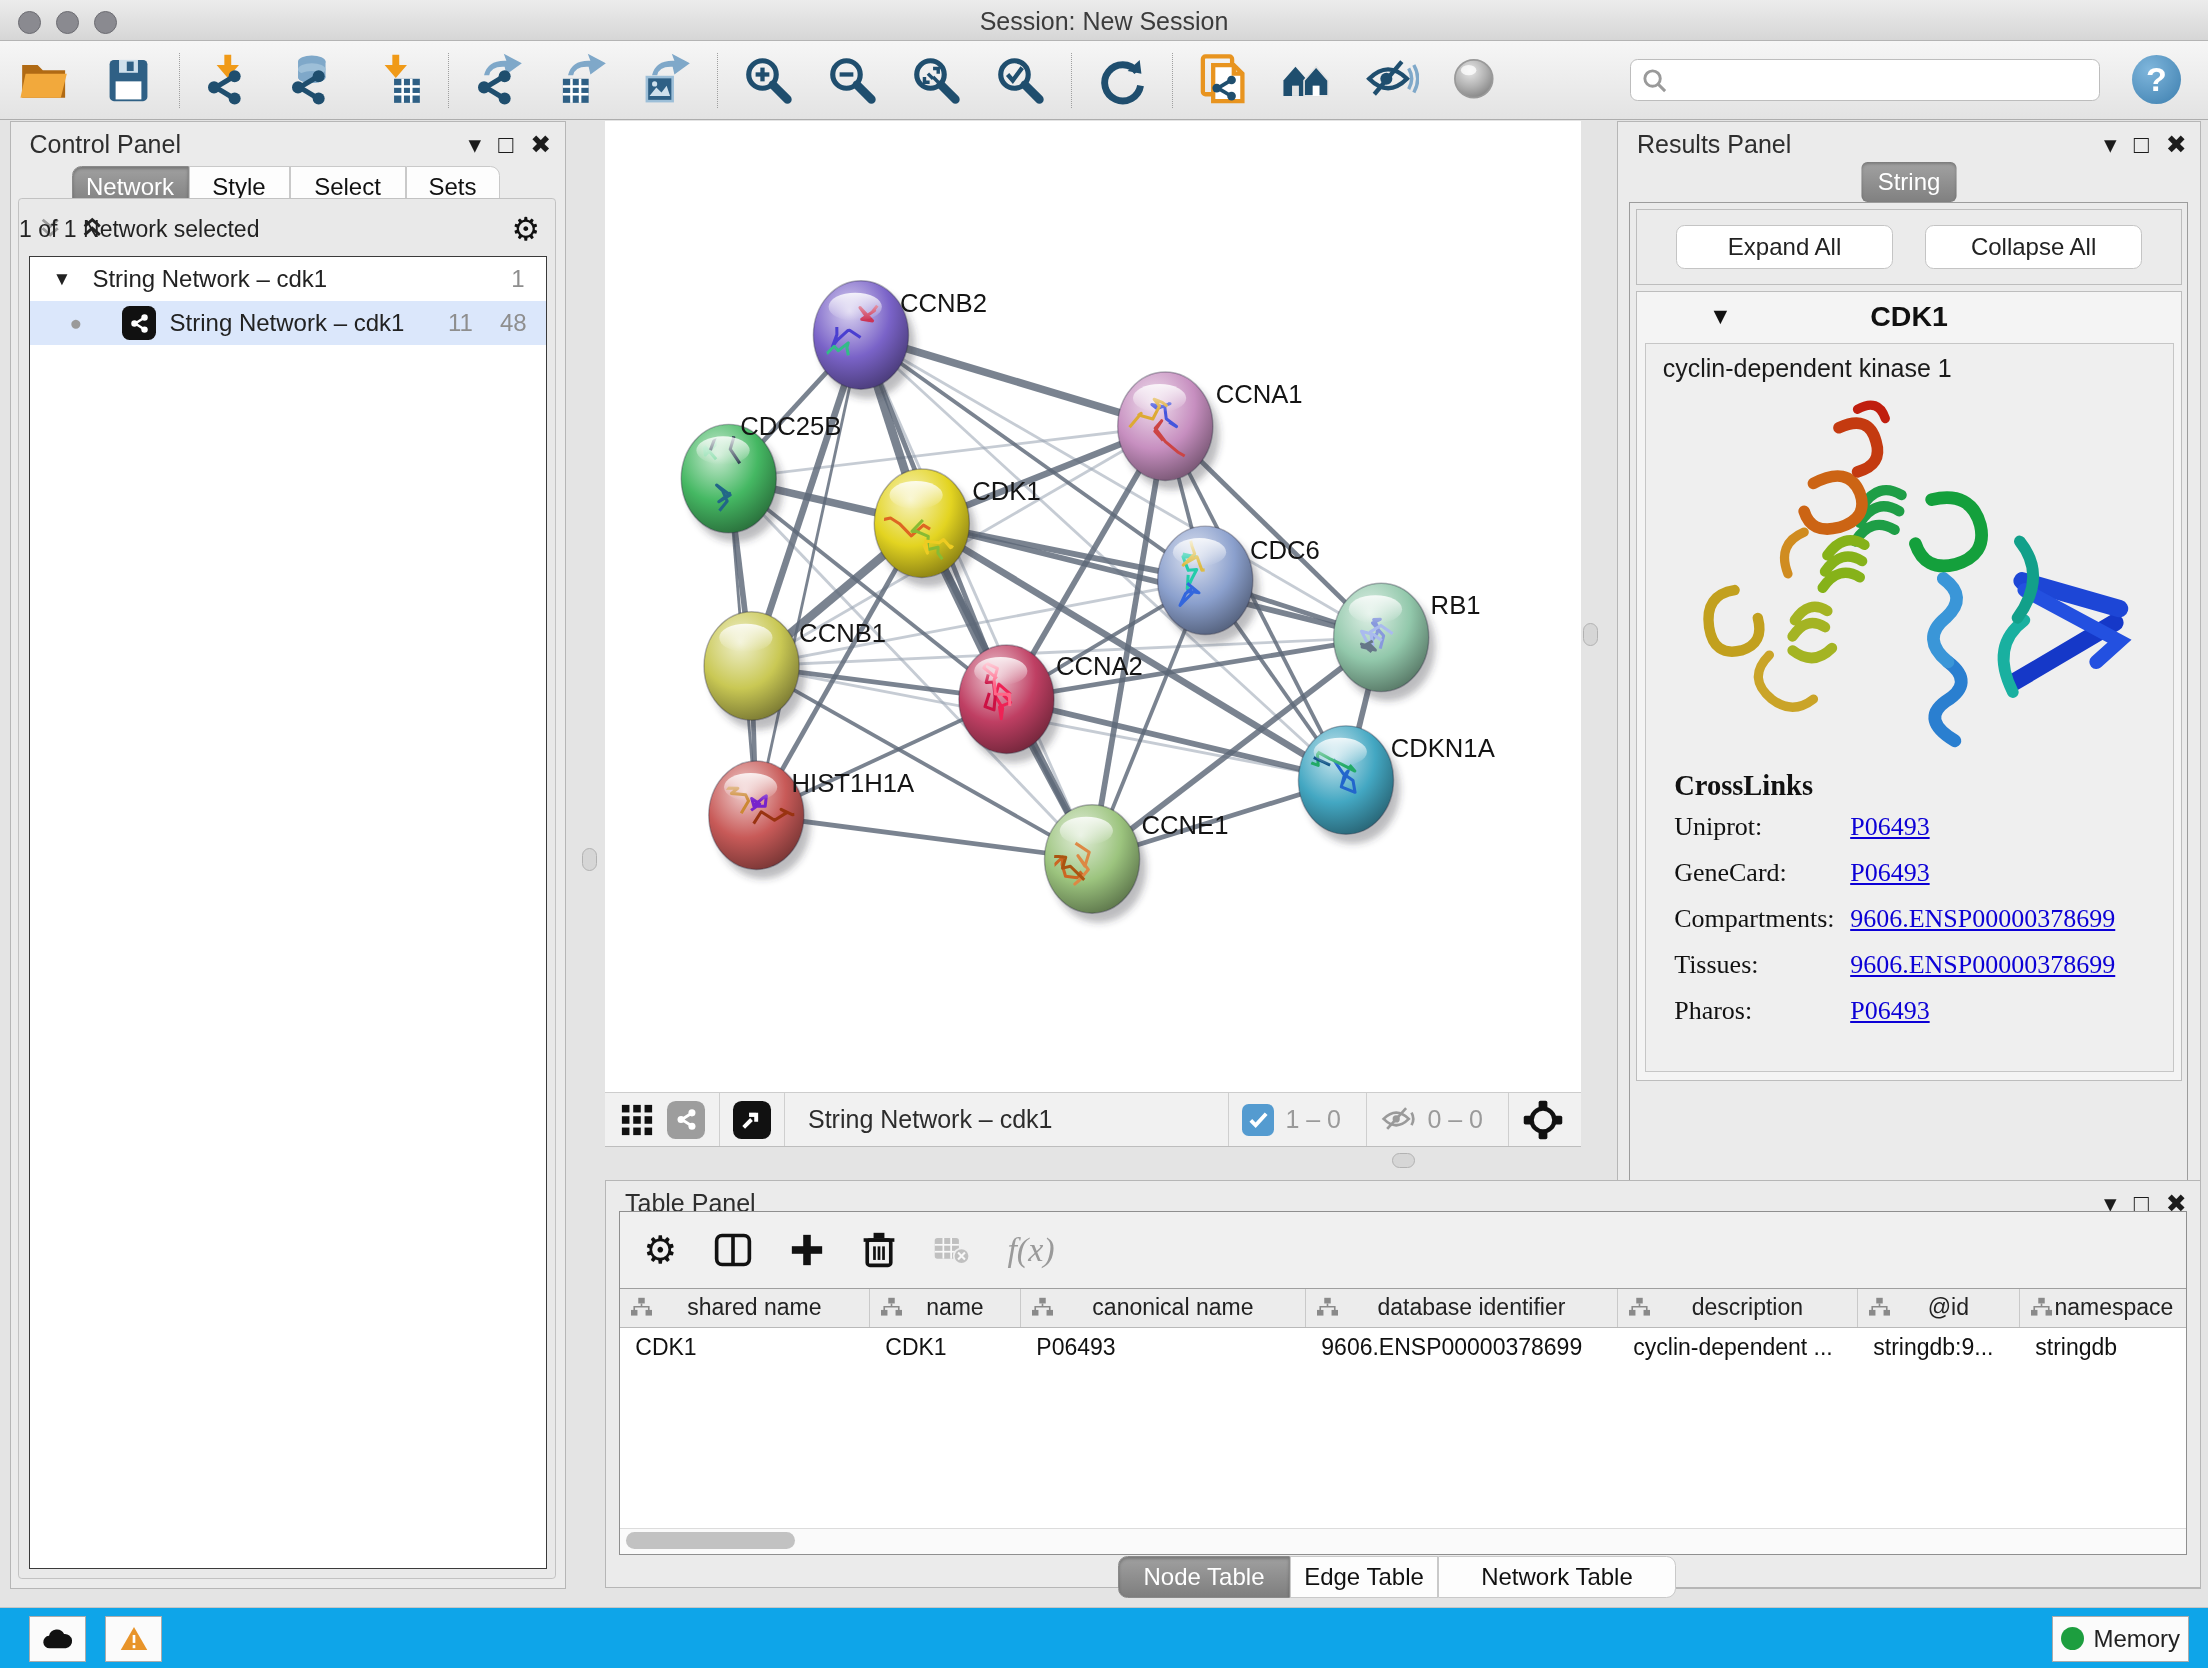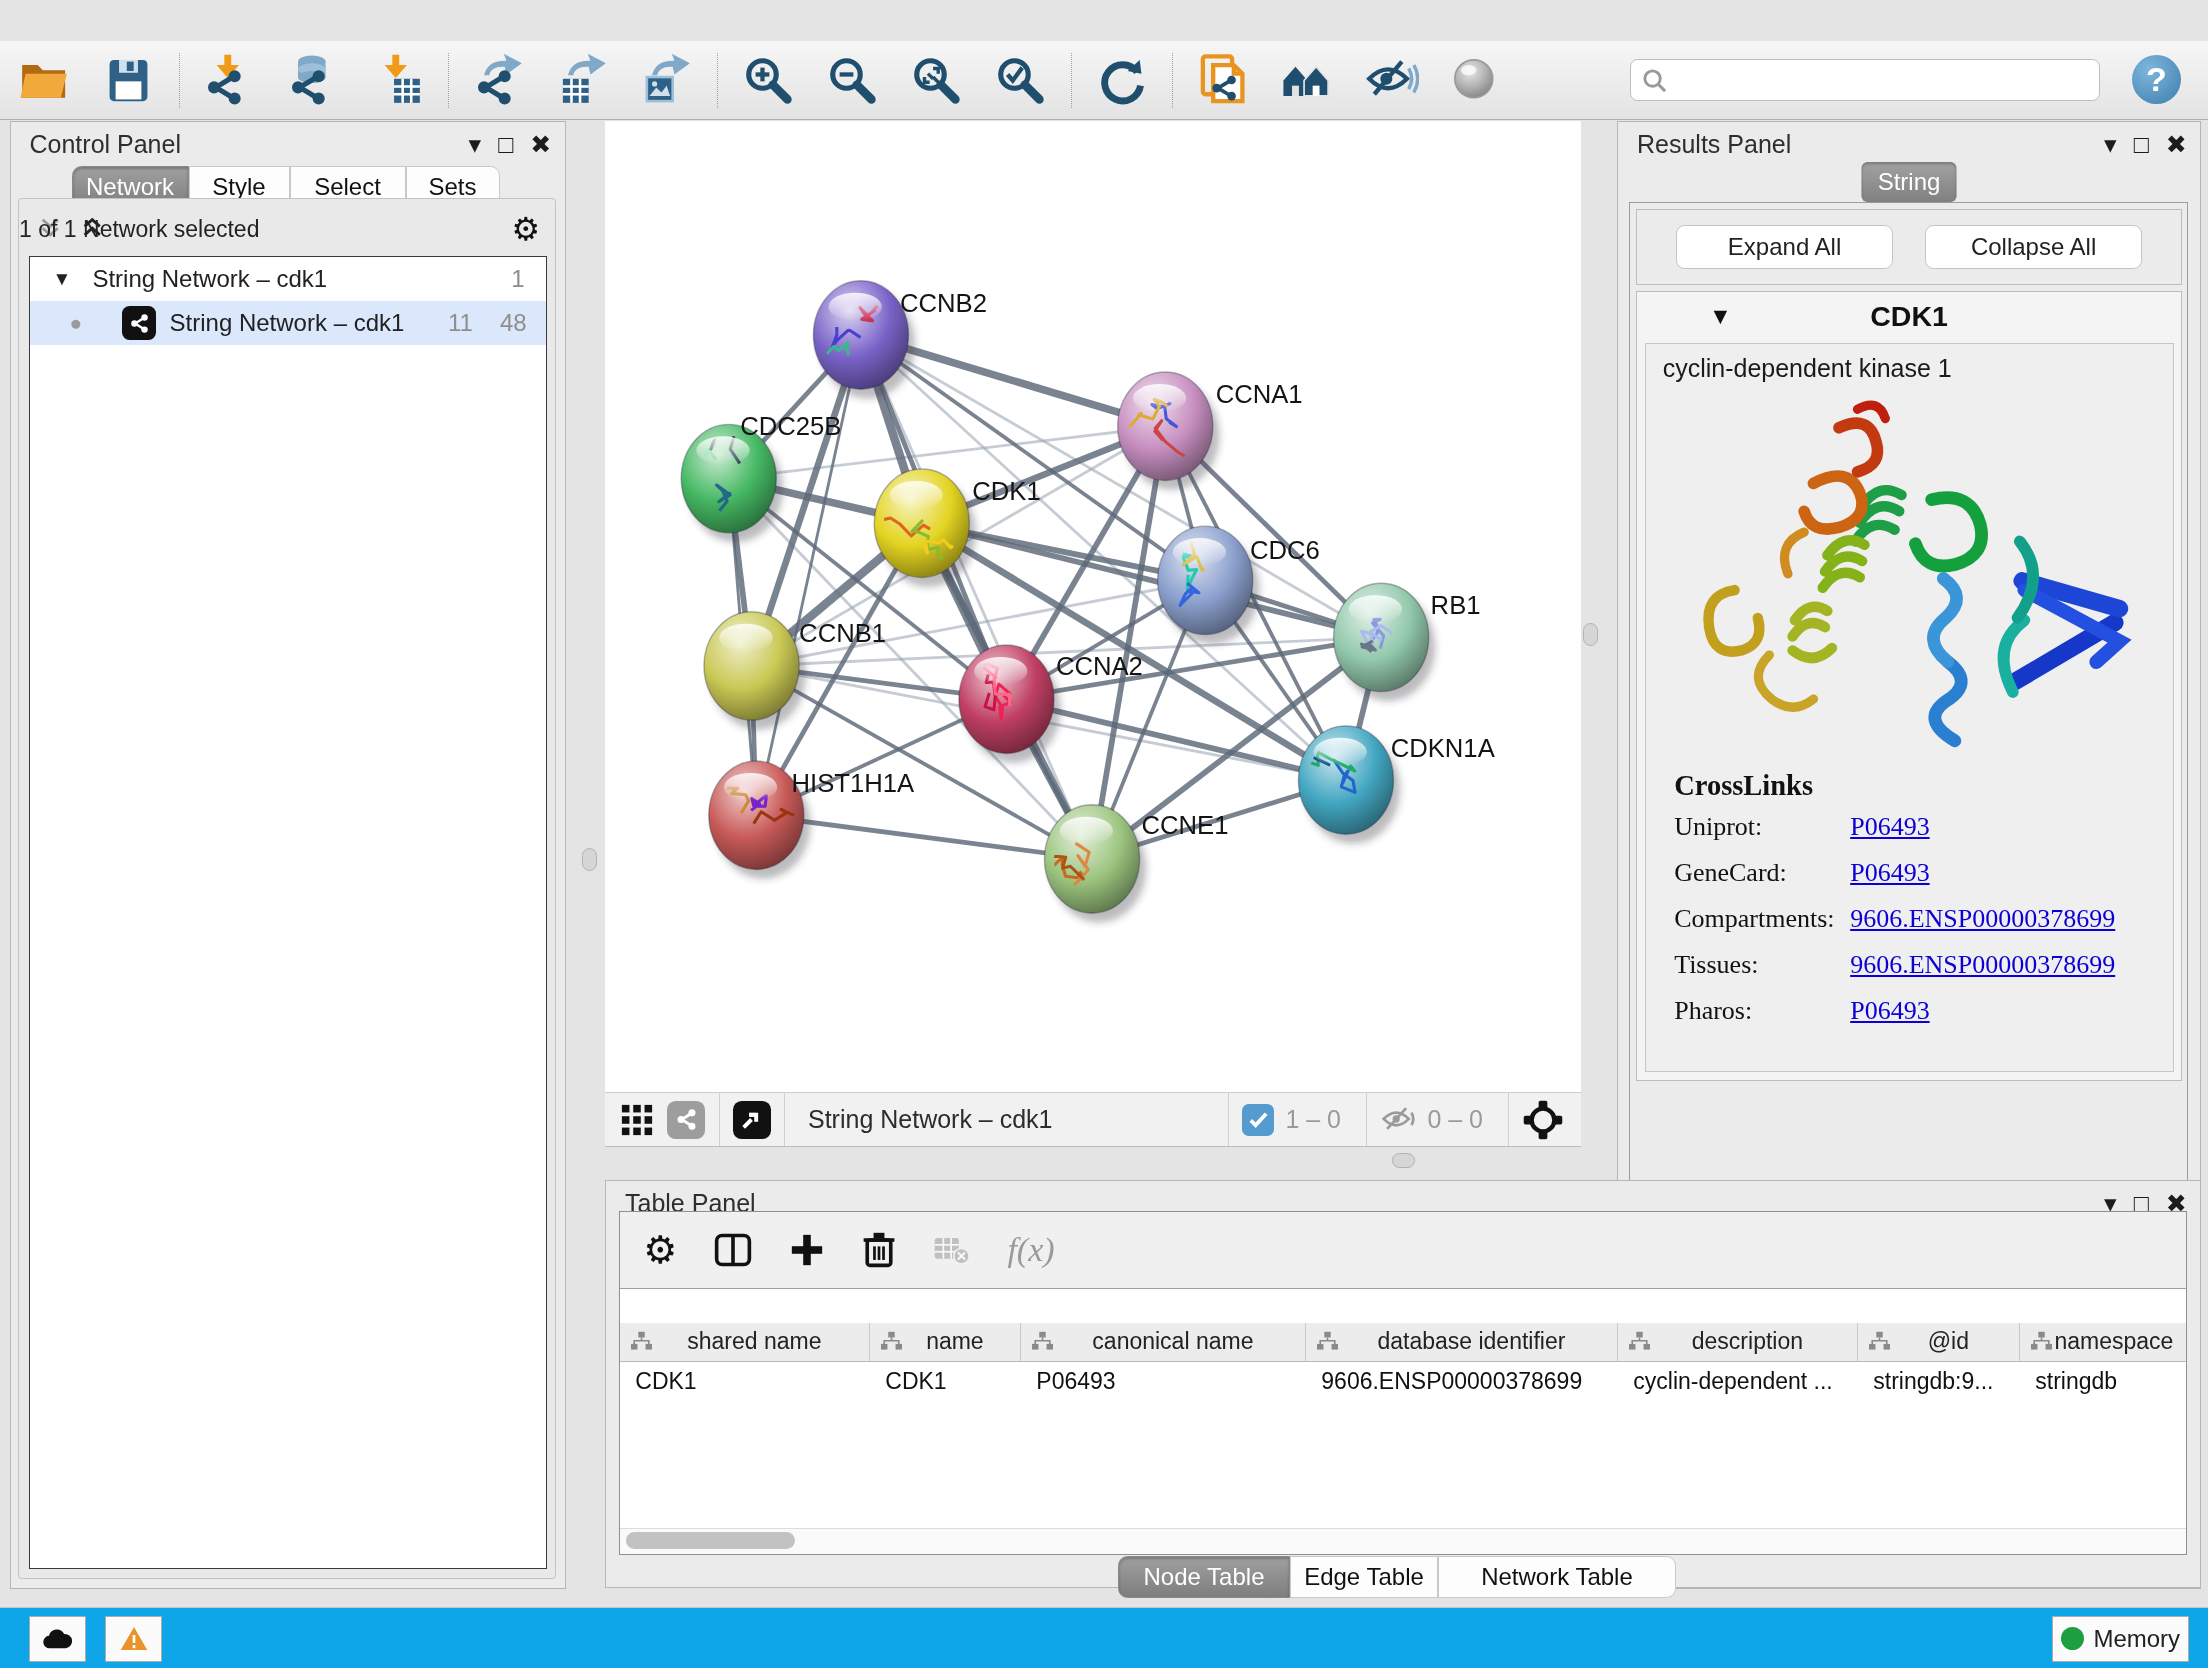--- a/index.html
+++ b/index.html
@@ -90,21 +90,21 @@
   .cl-label{width:176px;color:#111;}
   .cl-link{color:#0c00d6;text-decoration:underline;cursor:pointer;}
   
   #table-panel{left:605px;top:1180px;width:1594px;height:406px;}
   .tp-box{position:absolute;left:13.3px;top:29.5px;width:1566px;height:342px;background:#f0f0f0;
       border:1.9px solid #8f8f8f;display:flex;flex-direction:column;}
   .tp-toolbar{height:76px;display:flex;align-items:center;gap:36px;padding-left:23px;}
   .tp-tool{cursor:pointer;display:flex;align-items:center;justify-content:center;}
   .fx{font-family:"Liberation Serif","DejaVu Serif",serif;font-style:italic;font-size:34px;color:#9a9a9a;}
   .tbl{flex:1;border-top:1px solid #9f9f9f;background:#fff;overflow:hidden;}
-  .tbl-head{display:grid;background:#ececec;border-bottom:1px solid #b9b9b9;height:38px;margin-top:34px;}
+  .tbl-head{display:grid;background:#ececec;border-bottom:1px solid #b9b9b9;height:38px;}
   .th{display:flex;align-items:center;font-size:23px;color:#222;border-right:1px solid #c9c9c9;overflow:hidden;white-space:nowrap;}
   .th .lab{flex:1;text-align:center;padding-right:13.3px;}
   .th svg{margin-left:9.5px;flex:0 0 auto;}
   .tbl-row{display:grid;height:40px;background:#fff;}
   .td{font-size:23px;color:#111;display:flex;align-items:center;padding-left:15px;overflow:hidden;white-space:nowrap;}
   .tp-scroll{height:25px;background:#fafafa;border-top:1px solid #dcdcdc;position:relative;}
   .tp-thumb{position:absolute;left:5.7px;top:3.8px;width:169px;height:17px;border-radius:8.6px;background:#c2c2c2;cursor:pointer;}
   #tp-tabs{position:absolute;left:512px;top:375px;}
   
   .footer{position:absolute;left:0;top:1607px;width:2208px;height:61px;background:#0ea5e9;
@@ -114,20 +114,26 @@
   #memory-btn{right:19px;width:135px;font-size:24px;gap:9.5px;}
   .mem-dot{width:23px;height:23px;border-radius:50%;background:#1d9e3f;}
   
   .handle{position:absolute;background:#d6d6d6;border:1px solid #b2b2b2;border-radius:9.5px;cursor:pointer;}
 </style>
 </head>
 <body>
 
 <div class="app">
 
+  <div class="titlebar">
+    <div class="tl" style="left:18px"></div>
+    <div class="tl" style="left:56px"></div>
+    <div class="tl" style="left:94px"></div>
+    <div class="title-text">Session: New Session</div>
+  </div>
 
   <div class="toolbar">
     <div id="tb-items" style="display:flex;align-items:center;">
         <div class="tb-group">
           <div class="tb-btn">
             <svg viewBox="0 0 64 64">
               <path d="M6 14 h18 l6 6 h26 v32 h-50z" fill="#b06a14"></path>
               <path d="M10 24 h48 l-7 28 h-47z" fill="#f2a93c"></path>
             </svg>
           </div>

